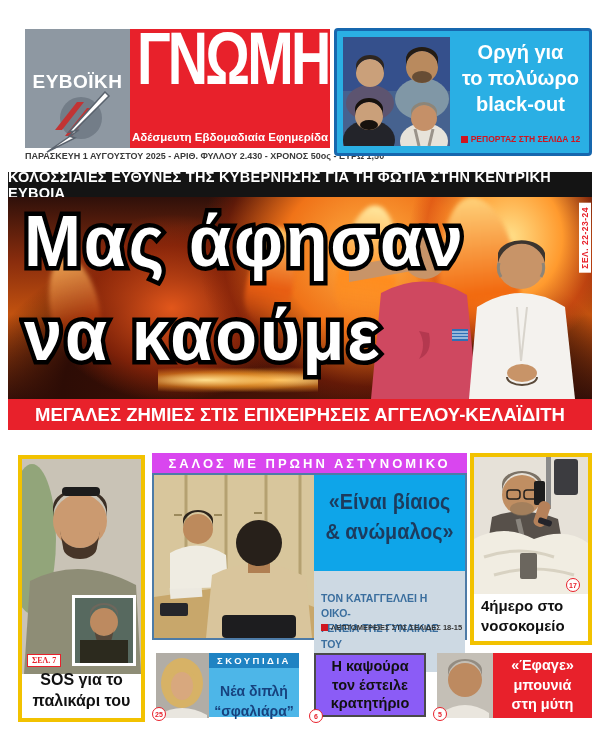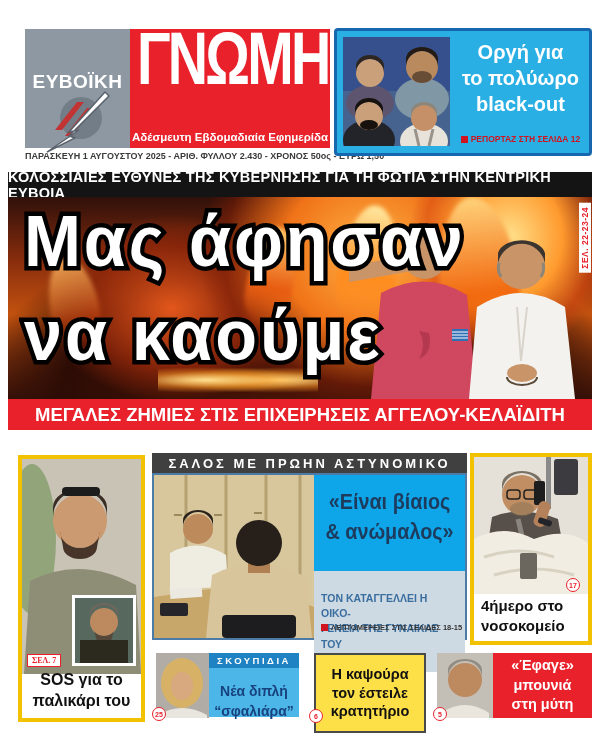--- a/index.html
+++ b/index.html
@@ -62,21 +62,21 @@
 
   
   .story-left{left:18px;top:455px;width:127px;height:267px;border:4px solid #f2c200;box-sizing:border-box;background:#fff;}
   .sl-photo{position:absolute;left:0;top:0;width:119px;height:215px;}
   .sl-pageref{position:absolute;left:5px;top:195px;background:#fff;border:1.5px solid #e8212b;
     color:#e8212b;font-size:8px;font-weight:bold;padding:1px 4px;font-family:Liberation Serif, serif;}
   .sl-headline{position:absolute;bottom:6px;left:0;width:100%;text-align:center;
     font-size:16px;font-weight:900;color:#111;line-height:1.3;}
 
   
-  .sc-kicker{left:152px;top:453px;width:315px;height:20px;background:#404040;color:#fff;
+  .sc-kicker{left:152px;top:453px;width:315px;height:20px;background:#d946ef;color:#fff;
     display:flex;align-items:center;justify-content:center;font-weight:bold;font-size:13px;letter-spacing:3px;}
   .sc-body{left:152px;top:473px;width:315px;height:167px;border:2px solid #4d7ba7;box-sizing:border-box;background:#0ea5e9;display:flex;}
   .sc-photo{width:160px;height:163px;flex:0 0 auto;}
   .sc-right{flex:1;position:relative;}
   .sc-headline{margin-top:12px;text-align:center;color:#1d3b5d;font-weight:900;font-size:22px;line-height:1.35;
     transform:scaleX(.9);transform-origin:center;white-space:nowrap;}
   .sc-subhead{position:absolute;left:0;right:0;top:96px;background:#cdd9e3;color:#3a6e9e;
     font-weight:bold;font-size:10.5px;line-height:1.45;padding:20px 7px;}
   .sc-details{position:absolute;left:7px;bottom:6px;font-size:7.5px;font-weight:bold;color:#333;white-space:nowrap;}
 
@@ -84,21 +84,21 @@
   .story-right{left:470px;top:453px;width:122px;height:192px;border:4px solid #f2c200;box-sizing:border-box;background:#fff;}
   .sr-photo{position:absolute;left:0;top:0;width:114px;height:137px;}
   .sr-headline{position:absolute;left:7px;bottom:6px;font-size:15px;font-weight:900;color:#111;line-height:1.3;}
 
   
   .woman-photo{left:156px;top:653px;width:53px;height:65px;}
   .trash-kicker{left:209px;top:653px;width:90px;height:15px;background:#1f83c3;color:#fff;
     display:flex;align-items:center;justify-content:center;font-weight:bold;font-size:9.5px;letter-spacing:2.5px;}
   .trash-body{left:209px;top:668px;width:90px;height:49px;background:#4db6e8;color:#17427e;
     font-weight:900;font-size:14px;text-align:center;line-height:1.45;padding-top:13px;box-sizing:border-box;}
-  .jail-box{left:314px;top:653px;width:112px;height:80px;background:#fde047;border:2px solid #4a4a4a;box-sizing:border-box;
+  .jail-box{left:314px;top:653px;width:112px;height:64px;background:#8b5cf6;border:2px solid #4a4a4a;box-sizing:border-box;
     display:flex;flex-direction:column;align-items:center;justify-content:center;
     font-size:14.5px;font-weight:900;color:#111;line-height:1.3;}
   .punch-photo{left:437px;top:653px;width:56px;height:65px;}
   .punch-box{left:493px;top:653px;width:99px;height:65px;background:#e8212b;color:#fff;
     display:flex;flex-direction:column;align-items:center;justify-content:center;
     font-weight:900;font-size:14.5px;line-height:1.35;}
   .badge{position:absolute;width:12px;height:12px;border-radius:50%;background:#fff;border:1.5px solid #e8212b;
     color:#e8212b;font-size:7px;font-weight:bold;display:flex;align-items:center;justify-content:center;box-sizing:content-box;}
   .bd17{left:566px;top:578px;} .bd25{left:152px;top:707px;} .bd6{left:309px;top:709px;} .bd5{left:433px;top:707px;}
 </style>

